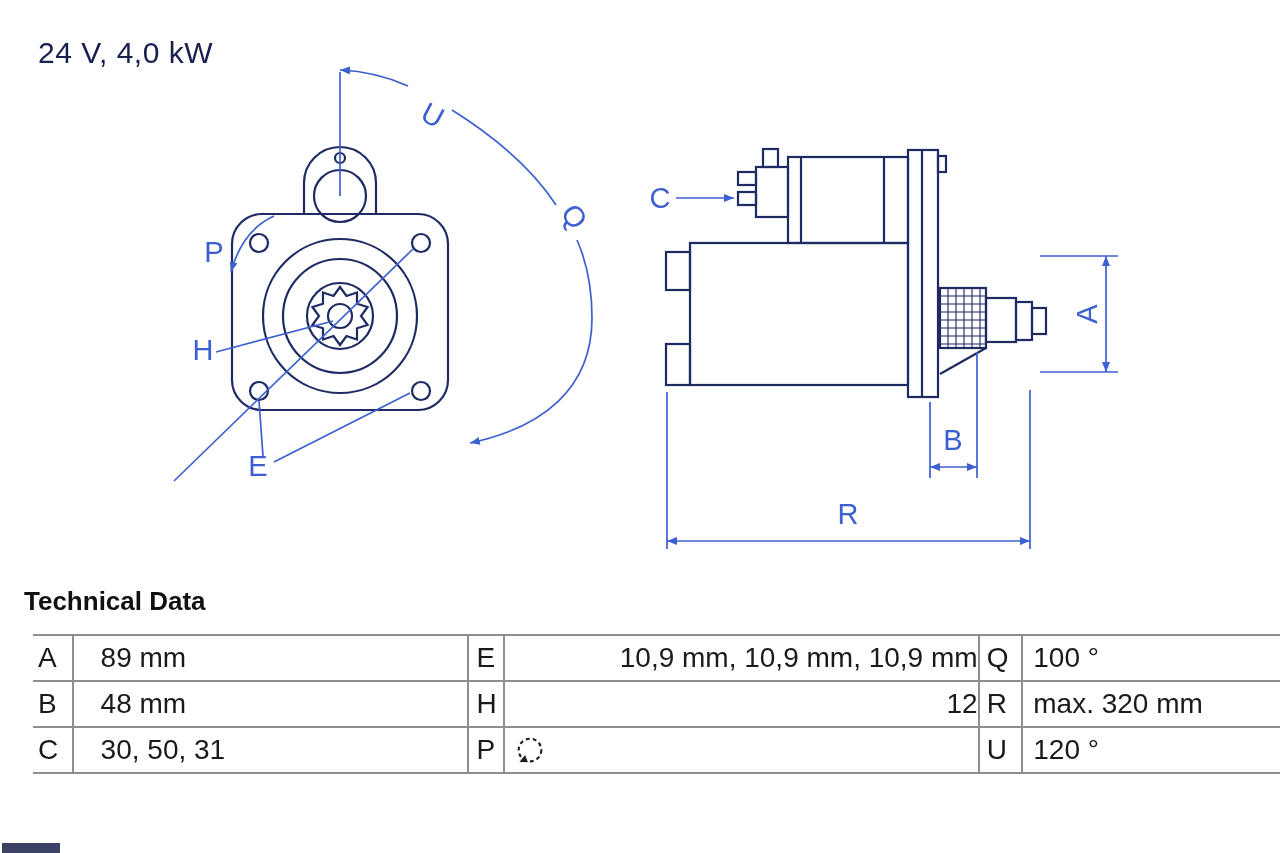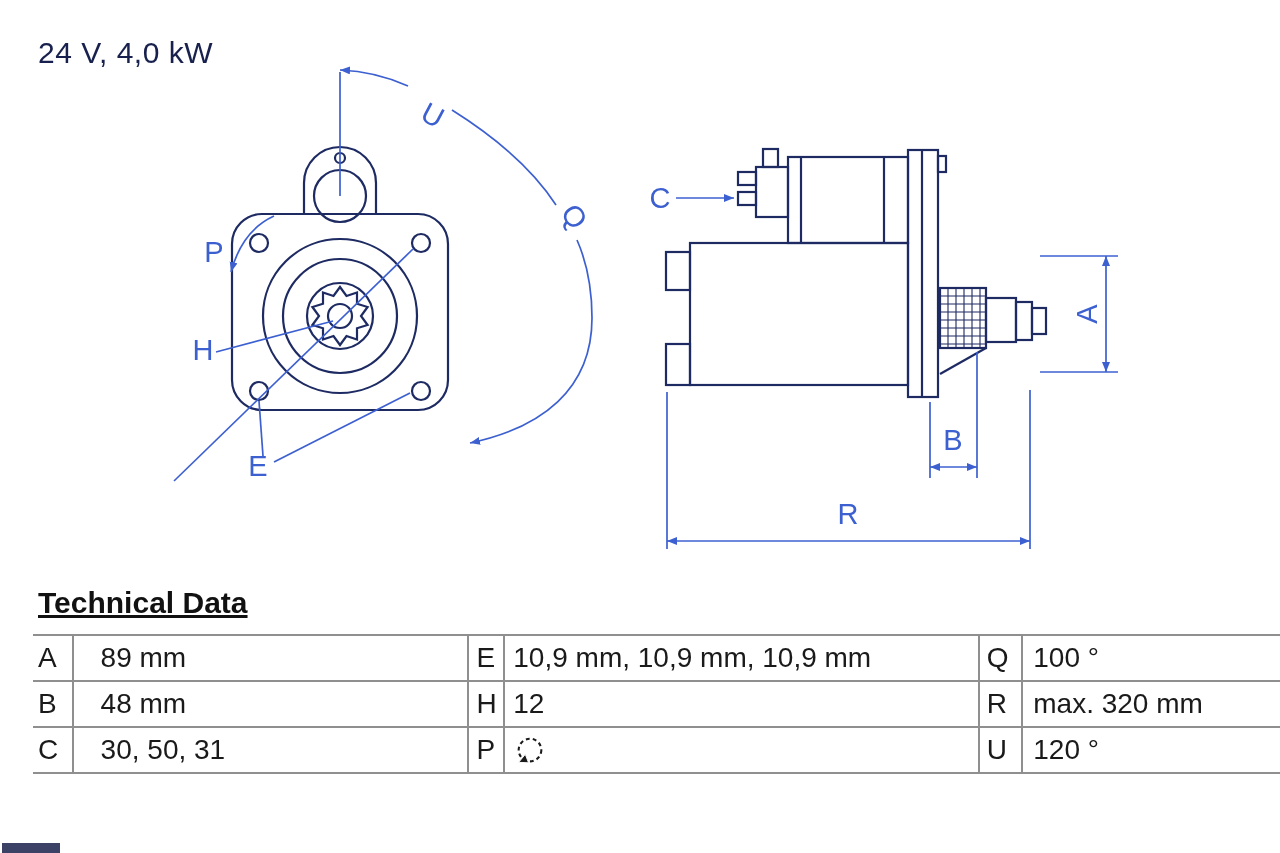--- a/index.html
+++ b/index.html
@@ -23,37 +23,37 @@
   .part .thin { stroke-width:1.1; }
 
   .dim line, .dim path { fill:none; stroke:#3d60d0; stroke-width:1.7; }
 
   .lbl text {
     fill:#3d60d0; font-size:29px; text-anchor:middle;
     font-family:"Liberation Sans", sans-serif;
   }
 
   .tech-heading {
-    position:absolute; top:586px; left:38px;
-    font-size:30px; font-weight:bold; color:#111;text-decoration:underline;
+    position:absolute; top:586px; left:24px;
+    font-size:26px; font-weight:bold; color:#111;
   }
 
   .tech-table {
     position:absolute; top:634px; left:33px;
     border-collapse:collapse; font-size:28px; color:#1a1a1a;
     table-layout:fixed;
   }
   .tech-table tr { height:46px; }
   .tech-table td { border:2px solid #8f8f8f; vertical-align:middle; }
   .tech-table td:first-child { border-left:none; }
   .tech-table td:last-child { border-right:none; }
   td.k1 { width:40px;  padding-left:5px; }
   td.v1 { width:405px; padding-left:27px; }
   td.k2 { width:36px;  padding-left:7px; }
-  td.v2 { width:486px; padding-left:8px; }
+  td.v2 { width:486px; padding-left:8px;text-align:right; }
   td.k3 { width:44px;  padding-left:7px; }
   td.v3 { width:263px; padding-left:10px; }
 
   .rot-icon { display:block; margin-top:2px; }
 
   .logo-fragment {
     position:absolute; left:2px; bottom:0;
     width:58px; height:10px; background:#3c4166;
   }
 </style>

